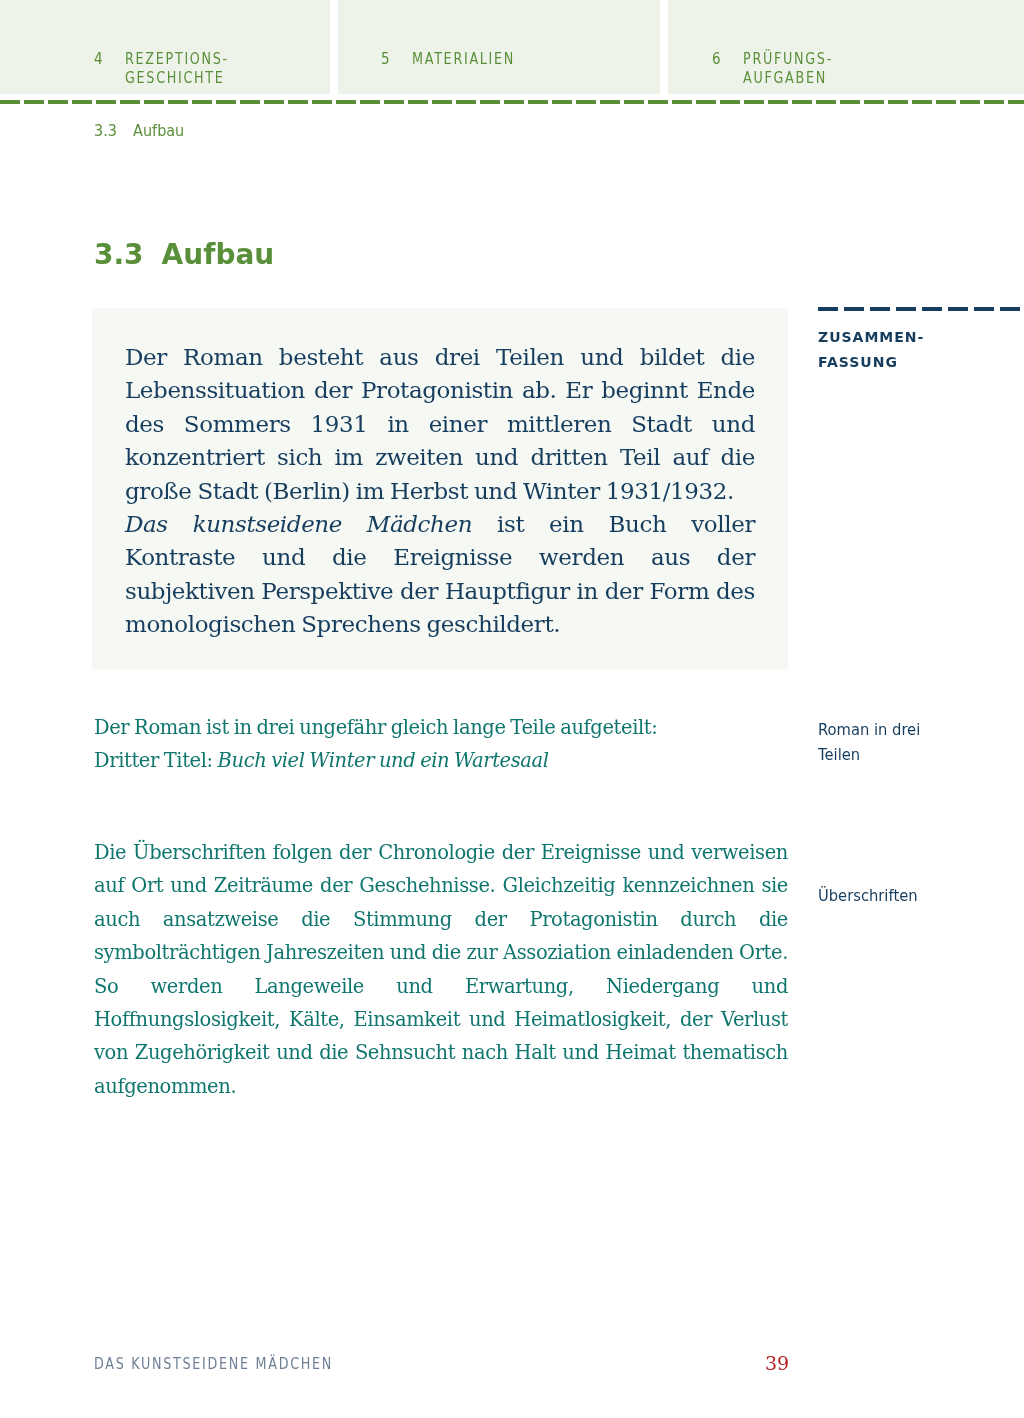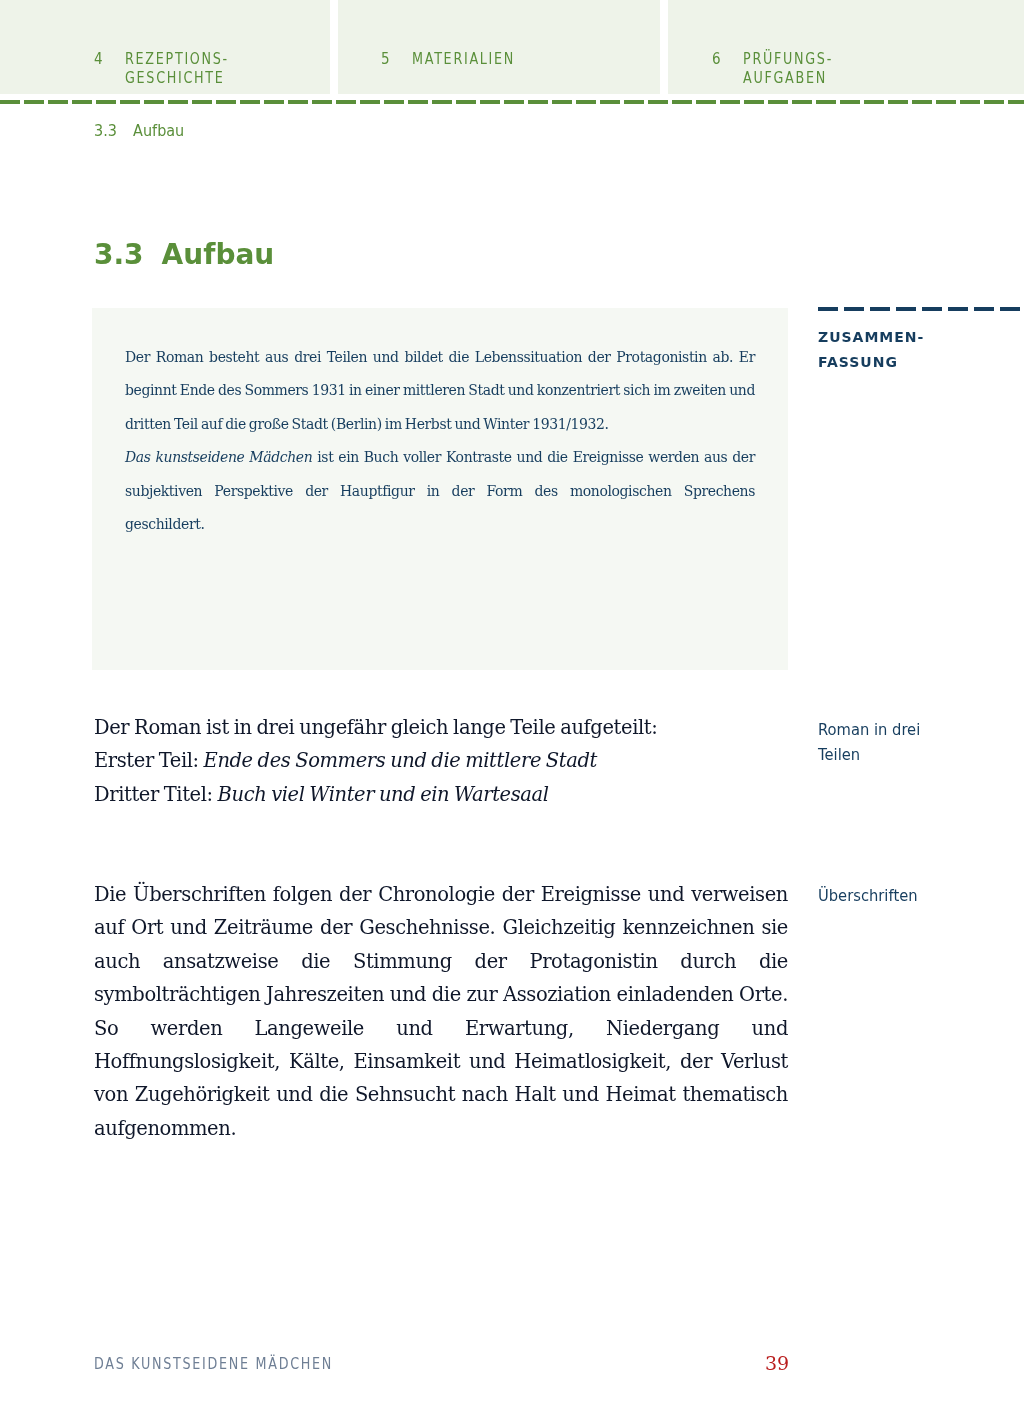--- a/index.html
+++ b/index.html
@@ -36,41 +36,41 @@
       position: absolute; top: 238px; left: 94px;
       font-family: "DejaVu Sans", sans-serif; font-size: 28px; font-weight: bold; color: #5a8f3a;
     }
     .h1 .n { margin-right: 18px; }
     .summary-box {
       position: absolute; top: 308px; left: 92px; width: 696px; height: 362px;
       background: #f5f8f3;
     }
     .summary-box .text {
       position: absolute; top: 33px; left: 33px; width: 630px;
-      font-size: 14px; line-height: 33.4px; text-align: justify; color: #163d5e;
+      font-size: 23px; line-height: 33.4px; text-align: justify; color: #163d5e;
       letter-spacing: -0.4px; word-spacing: -1px;
     }
     .blue-dash {
       position: absolute; top: 307px; left: 818px; width: 206px; height: 4px;
       background: repeating-linear-gradient(to right, #163d5e 0 20px, transparent 20px 26px);
     }
     .margin-label {
       position: absolute; left: 818px; font-family: "DejaVu Sans", sans-serif;
       color: #163d5e;
     }
     .margin-caps { top: 325px; font-size: 14px; letter-spacing: 1px; line-height: 25px; font-weight: bold; white-space: pre-line; }
     .margin-note { font-size: 16px; line-height: 25px; white-space: pre-line; transform: scaleX(0.92); transform-origin: left top; }
     .body-block {
       position: absolute; left: 94px; width: 694px;
-      font-size: 19.5px; line-height: 33.4px; color: #0f172a;
+      font-size: 19.5px; line-height: 33.4px; color: #0f766e;
       letter-spacing: -0.4px; word-spacing: -1px;
     }
     .parts { top: 711px; }
     .parts div { white-space: nowrap; }
-    .para { top: 878px; text-align: justify; }
+    .para { top: 836px; text-align: justify; }
     .para p { margin: 0; }
     .para p.indent { text-indent: 31px; }
     em { font-style: italic; }
     .footer-title {
       position: absolute; top: 1355px; left: 94px;
       font-family: "DejaVu Sans", sans-serif; font-size: 15px; letter-spacing: 2px; color: #6f7f95;
       transform: scaleX(0.85); transform-origin: left top;
     }
     .page-num {
       position: absolute; top: 1352px; left: 765px; font-size: 19px; color: #b91c1c;
@@ -113,21 +113,20 @@
   <div class="text">
     <span>Der Roman besteht aus drei Teilen und bildet die Lebenssituation der Protagonistin ab. Er beginnt Ende des Sommers 1931 in einer mittleren Stadt und konzentriert sich im zweiten und dritten Teil auf die große Stadt (Berlin) im Herbst und Winter 1931/1932.</span><br>
     <em>Das kunstseidene Mädchen</em><span> ist ein Buch voller Kontraste und die Ereignisse werden aus der subjektiven Perspektive der Hauptfigur in der Form des monologischen Sprechens geschildert.</span>
   </div>
 </div>
 
 <div class="margin-label margin-note" style="top:717px;">Roman in drei
 Teilen</div>
 <div class="body-block parts">
   <div>Der Roman ist in drei ungefähr gleich lange Teile aufgeteilt:</div>
-  <div><span>Erster Teil: </span><em>Ende des Sommers und die mittlere Stadt</em></div>
   <div><span>Dritter Titel: </span><em>Buch viel Winter und ein Wartesaal</em></div>
 </div>
 
 <div class="margin-label margin-note" style="top:883px;">Überschriften</div>
 <div class="body-block para">
   <p>Die Überschriften folgen der Chronologie der Ereignisse und verweisen auf Ort und Zeiträume der Geschehnisse. Gleichzeitig kennzeichnen sie auch ansatzweise die Stimmung der Protagonistin durch die symbolträchtigen Jahreszeiten und die zur Assoziation einladenden Orte. So werden Langeweile und Erwartung, Niedergang und Hoffnungslosigkeit, Kälte, Einsamkeit und Heimatlosigkeit, der Verlust von Zugehörigkeit und die Sehnsucht nach Halt und Heimat thematisch aufgenommen.</p>
 </div>
 
 <div class="footer-title">DAS KUNSTSEIDENE MÄDCHEN</div>
 <div class="page-num">39</div>

